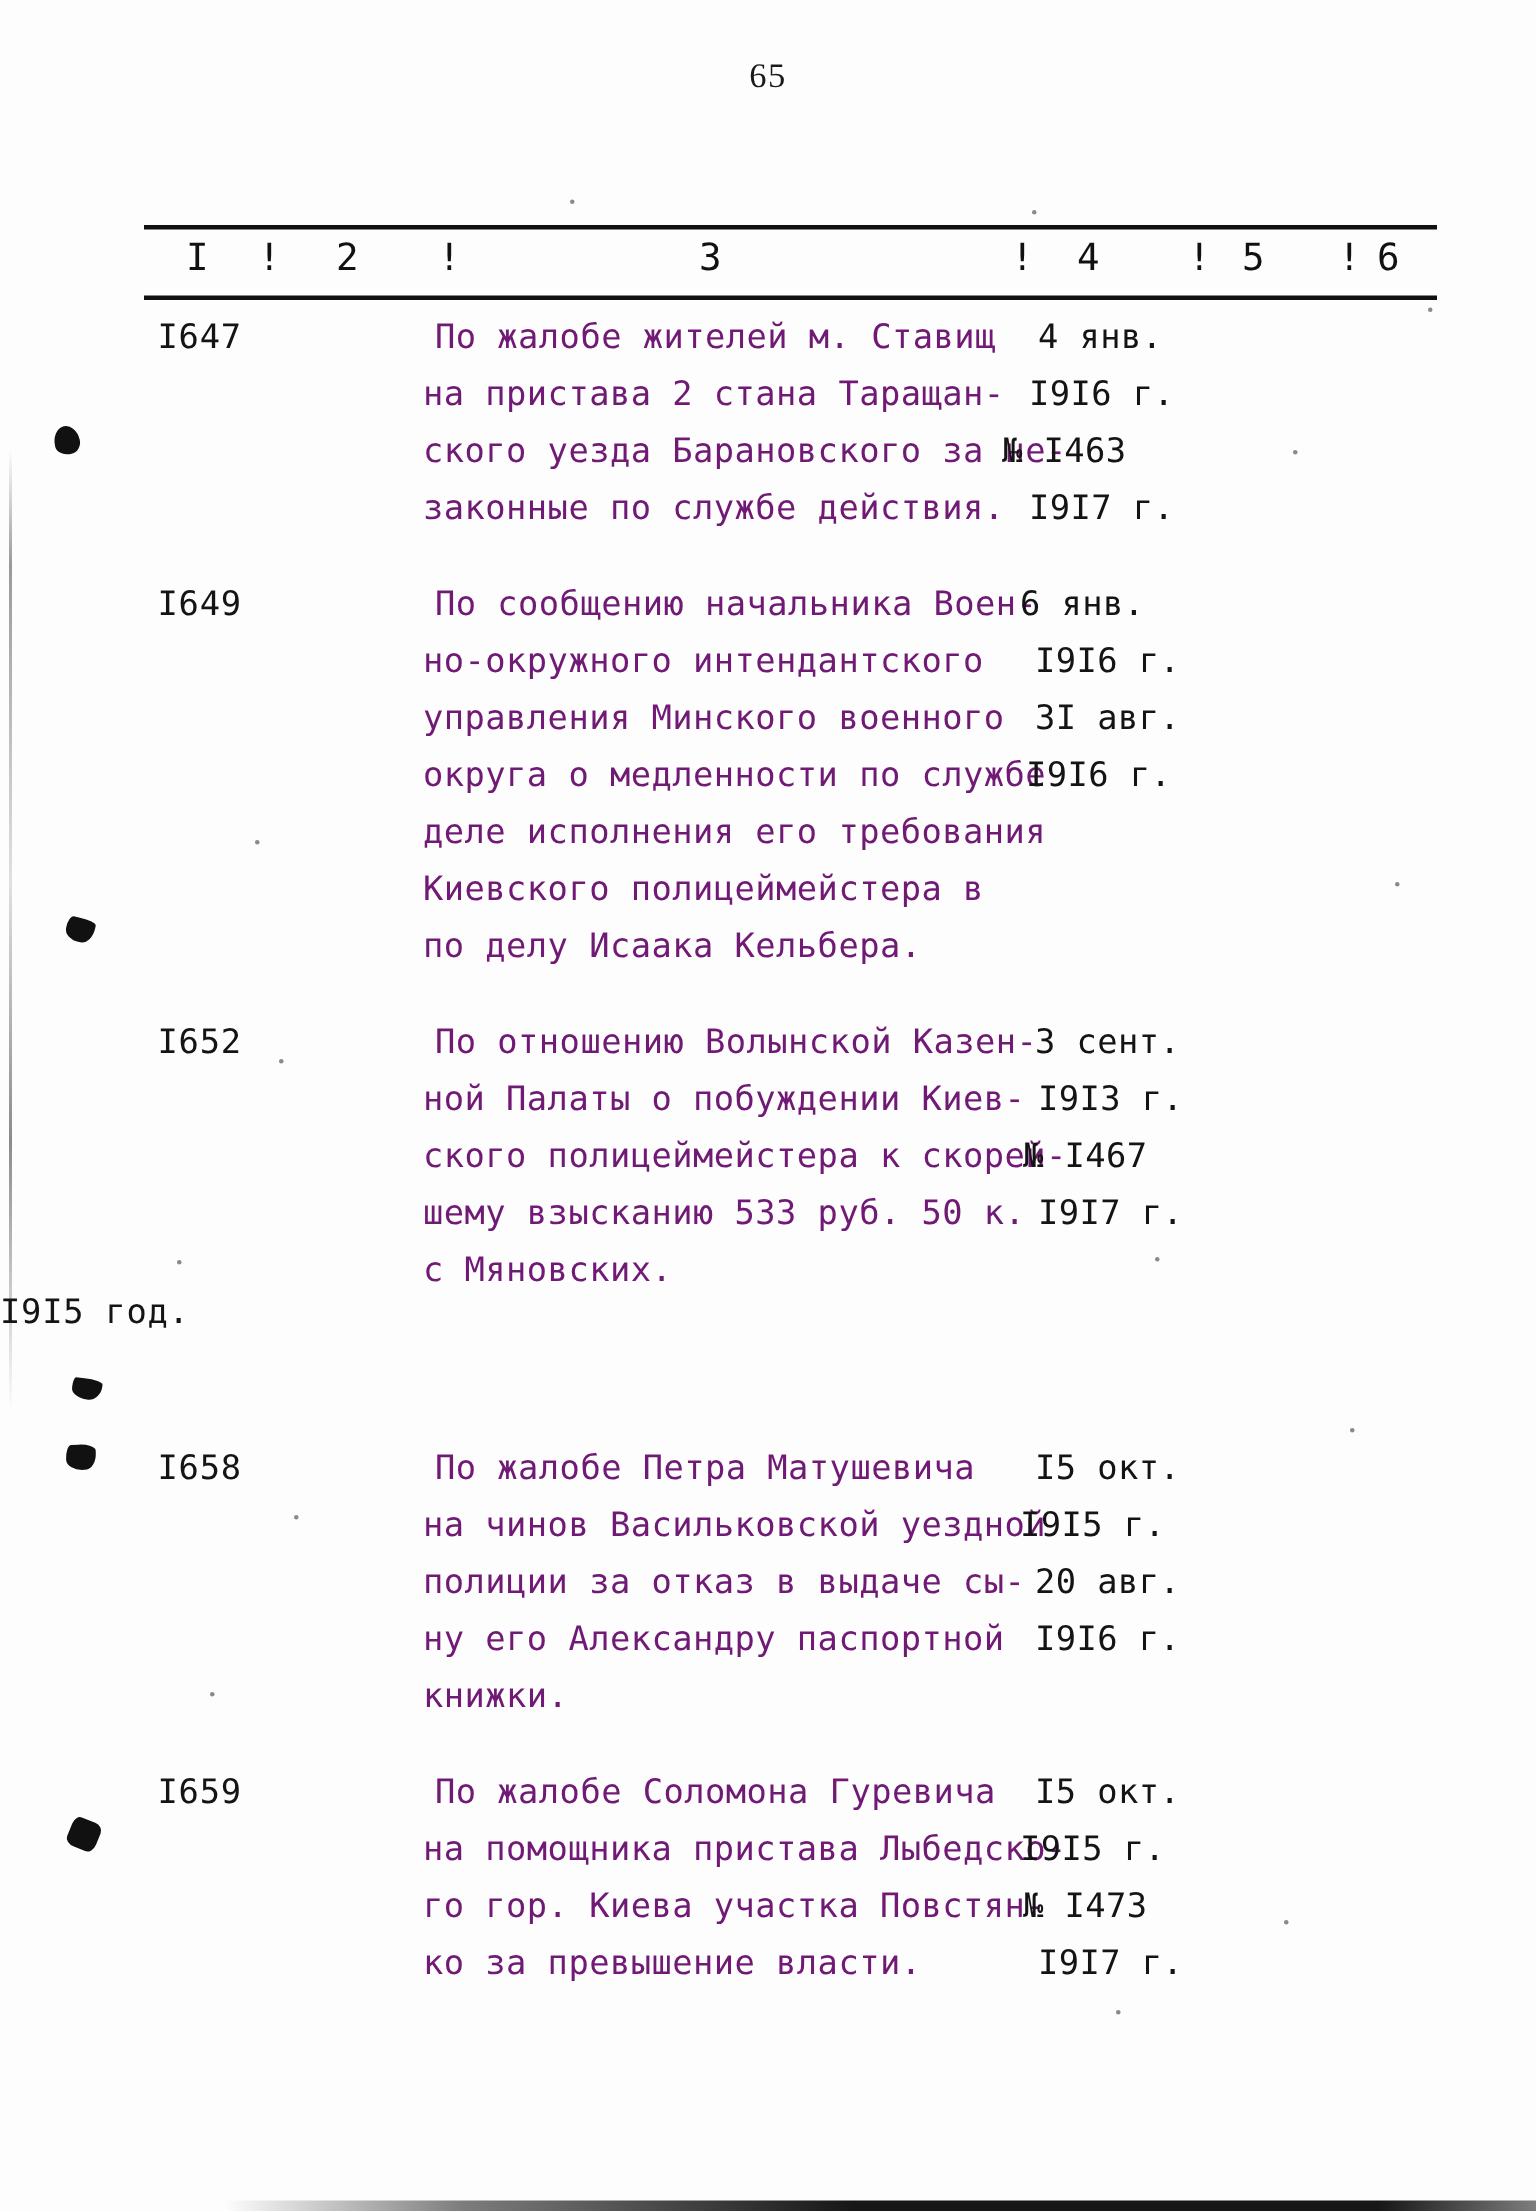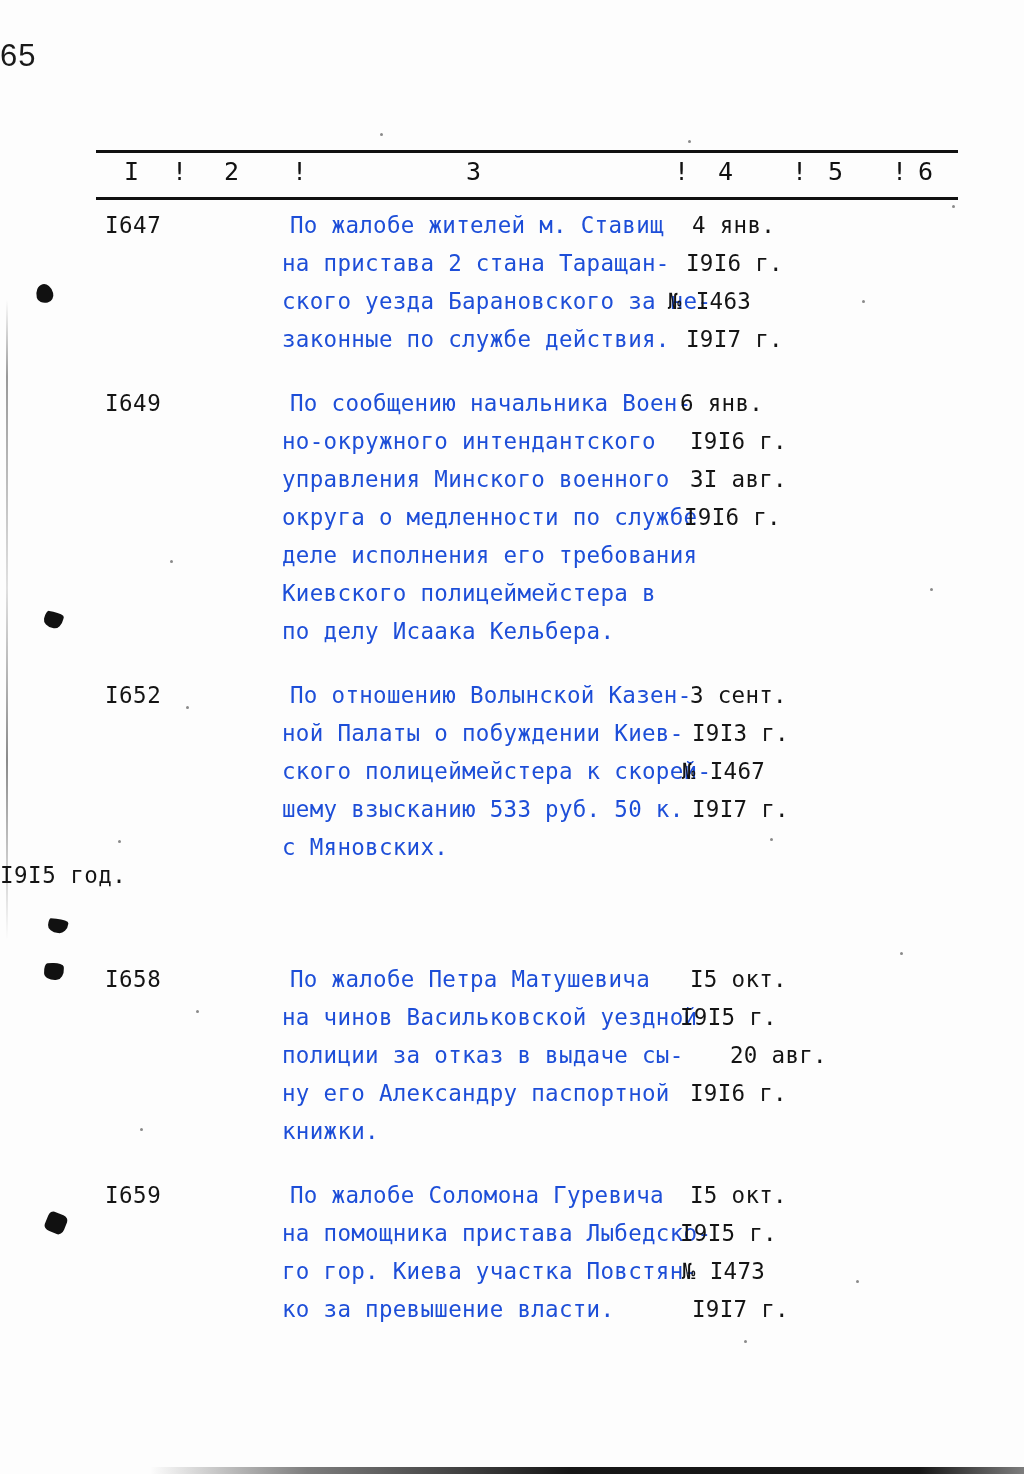--- a/index.html
+++ b/index.html
@@ -76,23 +76,23 @@
     border-radius: 50%;
     z-index: 3;
   }
 
   
   .page-number {
     position: absolute;
     top: 38px;
     left: 0;
     right: 0;
-    text-align: left;
-    font-family: Liberation Sans, sans-serif;
-    font-size: 31px;
+    text-align: center;
+    font-family: Liberation Serif, serif;
+    font-size: 23px;
     letter-spacing: 1px;
     color: #1a1a1a;
   }
 
   
   .col-header {
     position: absolute;
     left: 96px;
     top: 150px;
     width: 862px;
@@ -148,21 +148,21 @@
     white-space: pre;
     color: #141414;
   }
   .entry-desc {
     position: absolute;
     left: 290px;
     top: 0;
     font-size: 22.5px;
     letter-spacing: 0.3px;
     white-space: pre;
-    color: #1d4ed8;
+    color: #701a75;
   }
   .entry-desc.indent {
     left: 282px;
   }
   .entry-date {
     position: absolute;
     left: 678px;
     top: 0;
     font-size: 22.5px;
     letter-spacing: 0.3px;
@@ -308,21 +308,21 @@
           <span class="entry-num">I658</span>
           <span class="entry-desc">По жалобе Петра Матушевича</span>
           <span class="entry-date" style="left: 690px;">I5 окт.</span>
         </div>
         <div class="entry-row">
           <span class="entry-desc indent">на чинов Васильковской уездной</span>
           <span class="entry-date" style="left: 680px;">I9I5 г.</span>
         </div>
         <div class="entry-row">
           <span class="entry-desc indent">полиции за отказ в выдаче сы-</span>
-          <span class="entry-date" style="left: 690px; margin-left: 40px;">20 авг.</span>
+          <span class="entry-date" style="left: 690px;">20 авг.</span>
         </div>
         <div class="entry-row">
           <span class="entry-desc indent">ну его Александру паспортной</span>
           <span class="entry-date" style="left: 690px;">I9I6 г.</span>
         </div>
         <div class="entry-row">
           <span class="entry-desc indent">книжки.</span>
         </div>
       </div>
       <div class="entry">

